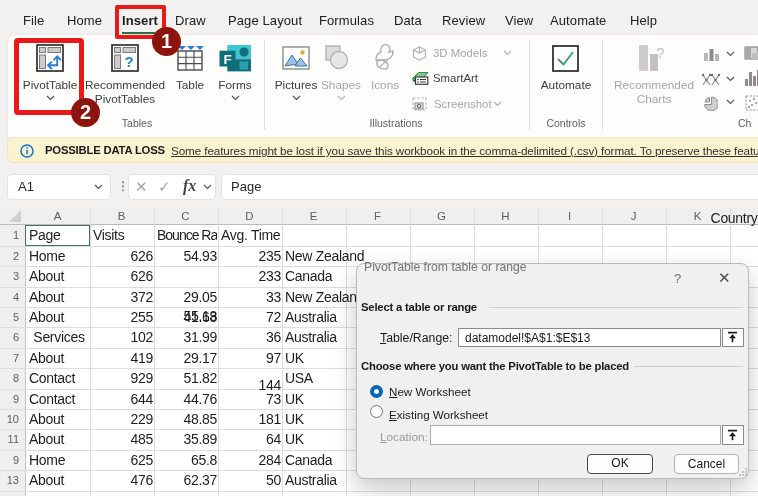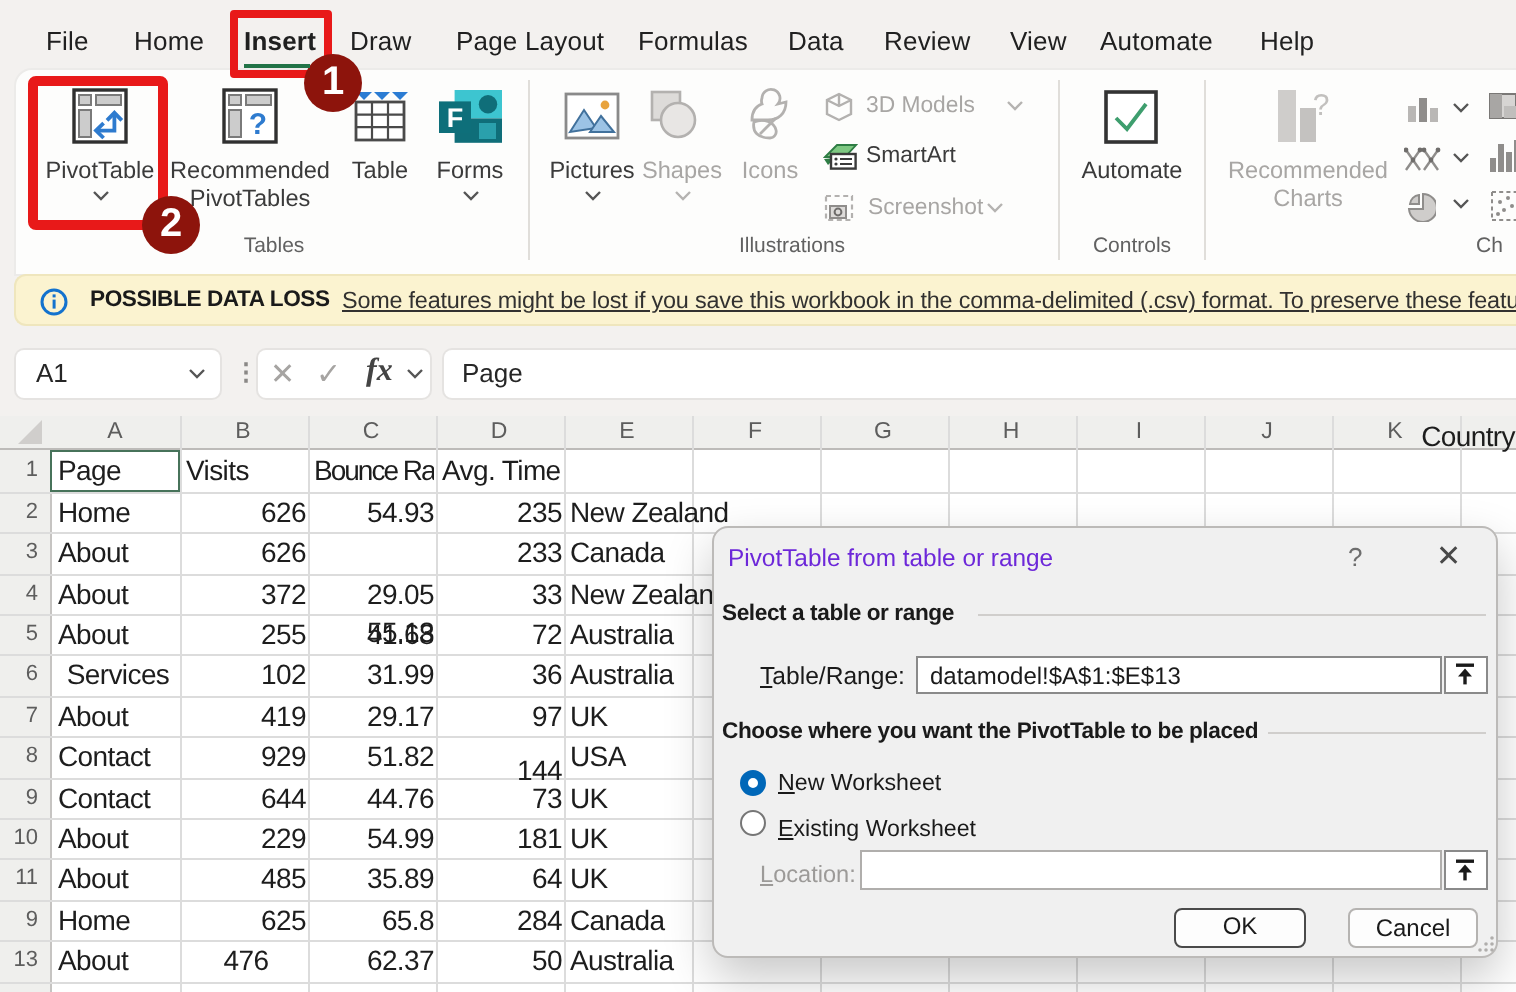--- a/index.html
+++ b/index.html
@@ -334,49 +334,49 @@
     <div class="cell abs num" style="left:157px;top:368.2px;width:60px;">51.82</div>
     <div class="cell abs num" style="left:221px;top:375px;width:60px;">144</div>
     <div class="cell abs " style="left:285px;top:368.2px;width:472.5px;">USA</div>
     <div class="cell abs " style="left:29px;top:388.6px;width:60px;">Contact</div>
     <div class="cell abs num" style="left:93px;top:388.6px;width:60px;">644</div>
     <div class="cell abs num" style="left:157px;top:388.6px;width:60px;">44.76</div>
     <div class="cell abs num" style="left:221px;top:388.6px;width:60px;">73</div>
     <div class="cell abs " style="left:285px;top:388.6px;width:472.5px;">UK</div>
     <div class="cell abs " style="left:29px;top:409px;width:60px;">About</div>
     <div class="cell abs num" style="left:93px;top:409px;width:60px;">229</div>
-    <div class="cell abs num" style="left:157px;top:409px;width:60px;">54.99</div>
+    <div class="cell abs num" style="left:157px;top:409px;width:60px;">48.85</div>
     <div class="cell abs num" style="left:221px;top:409px;width:60px;">181</div>
     <div class="cell abs " style="left:285px;top:409px;width:472.5px;">UK</div>
     <div class="cell abs " style="left:29px;top:429.4px;width:60px;">About</div>
     <div class="cell abs num" style="left:93px;top:429.4px;width:60px;">485</div>
     <div class="cell abs num" style="left:157px;top:429.4px;width:60px;">35.89</div>
     <div class="cell abs num" style="left:221px;top:429.4px;width:60px;">64</div>
     <div class="cell abs " style="left:285px;top:429.4px;width:472.5px;">UK</div>
     <div class="cell abs " style="left:29px;top:449.79999999999995px;width:60px;">Home</div>
     <div class="cell abs num" style="left:93px;top:449.79999999999995px;width:60px;">625</div>
     <div class="cell abs num" style="left:157px;top:449.79999999999995px;width:60px;">65.8</div>
     <div class="cell abs num" style="left:221px;top:449.79999999999995px;width:60px;">284</div>
     <div class="cell abs " style="left:285px;top:449.79999999999995px;width:472.5px;">Canada</div>
     <div class="cell abs " style="left:29px;top:470.2px;width:60px;">About</div>
-    <div class="cell abs num" style="left:93px;top:470.2px;width:60px;text-align:center;">476</div>
+    <div class="cell abs num" style="left:93px;top:470.2px;width:60px;">476</div>
     <div class="cell abs num" style="left:157px;top:470.2px;width:60px;">62.37</div>
     <div class="cell abs num" style="left:221px;top:470.2px;width:60px;">50</div>
     <div class="cell abs " style="left:285px;top:470.2px;width:472.5px;">Australia</div>
   </div>
 
 <div class="abs" style="left:25px;top:224.8px;width:64.6px;height:21.4px;border:1.2px solid #47735a;box-sizing:border-box;"></div>
 
 <div class="abs" style="left:115px;top:5px;width:51px;height:33.5px;border:4px solid #e81919;border-radius:2px;box-sizing:border-box;"></div>
 <div class="abs" style="left:152px;top:26.5px;width:29px;height:29px;border-radius:50%;background:#8d140c;color:#fff;font-size:20px;font-weight:700;text-align:center;line-height:29px;">1</div>
 <div class="abs" style="left:13.5px;top:37.5px;width:70.5px;height:77px;border:5px solid #e81919;border-radius:4px;box-sizing:border-box;"></div>
 <div class="abs" style="left:71px;top:98px;width:29px;height:29px;border-radius:50%;background:#8d140c;color:#fff;font-size:20px;font-weight:700;text-align:center;line-height:29px;">2</div>
 
 <div class="abs" style="left:356px;top:262.5px;width:393px;height:216px;background:#f0f0f0;border:1px solid #bcbab8;border-radius:8px;box-sizing:border-box;box-shadow:0 10px 24px rgba(0,0,0,0.22);"></div>
-<div class="abs" style="left:364px;top:272px;font-size:12.2px;color:#6d28d9;">PivotTable from table or range</div>
+<div class="abs" style="left:364px;top:260px;font-size:12.2px;color:#737373;">PivotTable from table or range</div>
 <div class="abs" style="left:674px;top:271px;font-size:13px;color:#6e6e6e;">?</div>
 <div class="abs" style="left:718px;top:269px;font-size:15px;color:#484848;">✕</div>
 <div class="abs" style="left:361px;top:300.5px;font-size:11.3px;letter-spacing:-0.2px;font-weight:700;color:#1a1a1a;">Select a table or range</div>
 <div class="abs" style="left:489px;top:307px;width:254px;height:1px;background:#d0cecc;"></div>
 <div class="abs" style="left:380px;top:331px;font-size:12.3px;color:#1a1a1a;"><u>T</u>able/Range:</div>
 <div class="abs" style="left:458px;top:327.7px;width:263px;height:19.7px;background:#fff;border:1px solid #8a8a8a;box-sizing:border-box;"></div>
 <div class="abs" style="left:465px;top:331px;font-size:12px;color:#1a1a1a;">datamodel!$A$1:$E$13</div>
 <div class="abs" style="left:722px;top:327.7px;width:21.7px;height:19.7px;background:#fff;border:1px solid #8a8a8a;box-sizing:border-box;"></div>
 <svg class="abs" style="left:726px;top:331px;" width="13" height="13" viewBox="0 0 13 13">
   <path d="M2 1.6 h9" stroke="#1a1a1a" stroke-width="1.7"></path>

